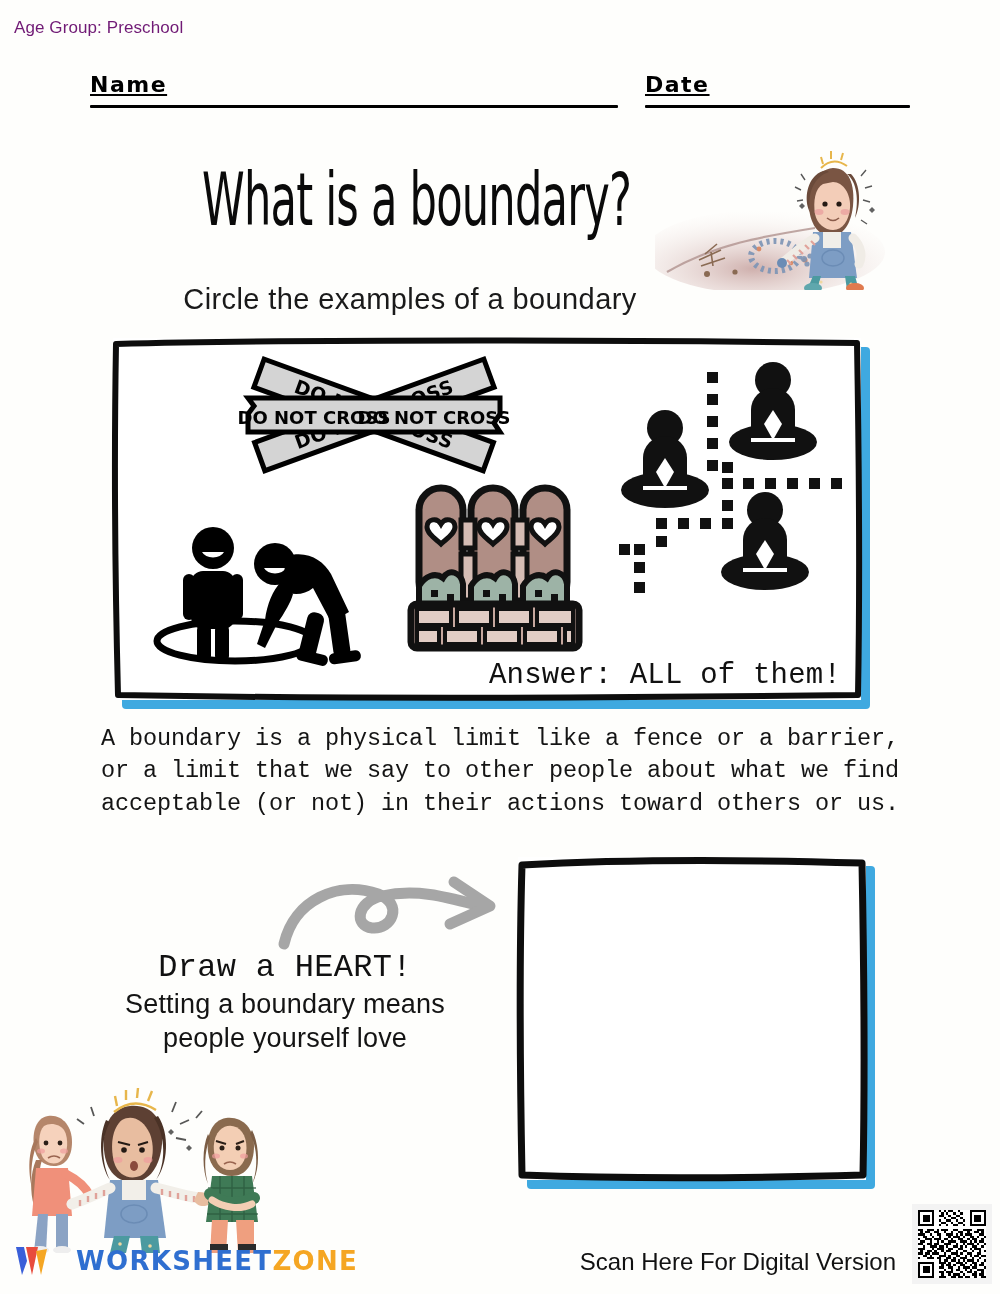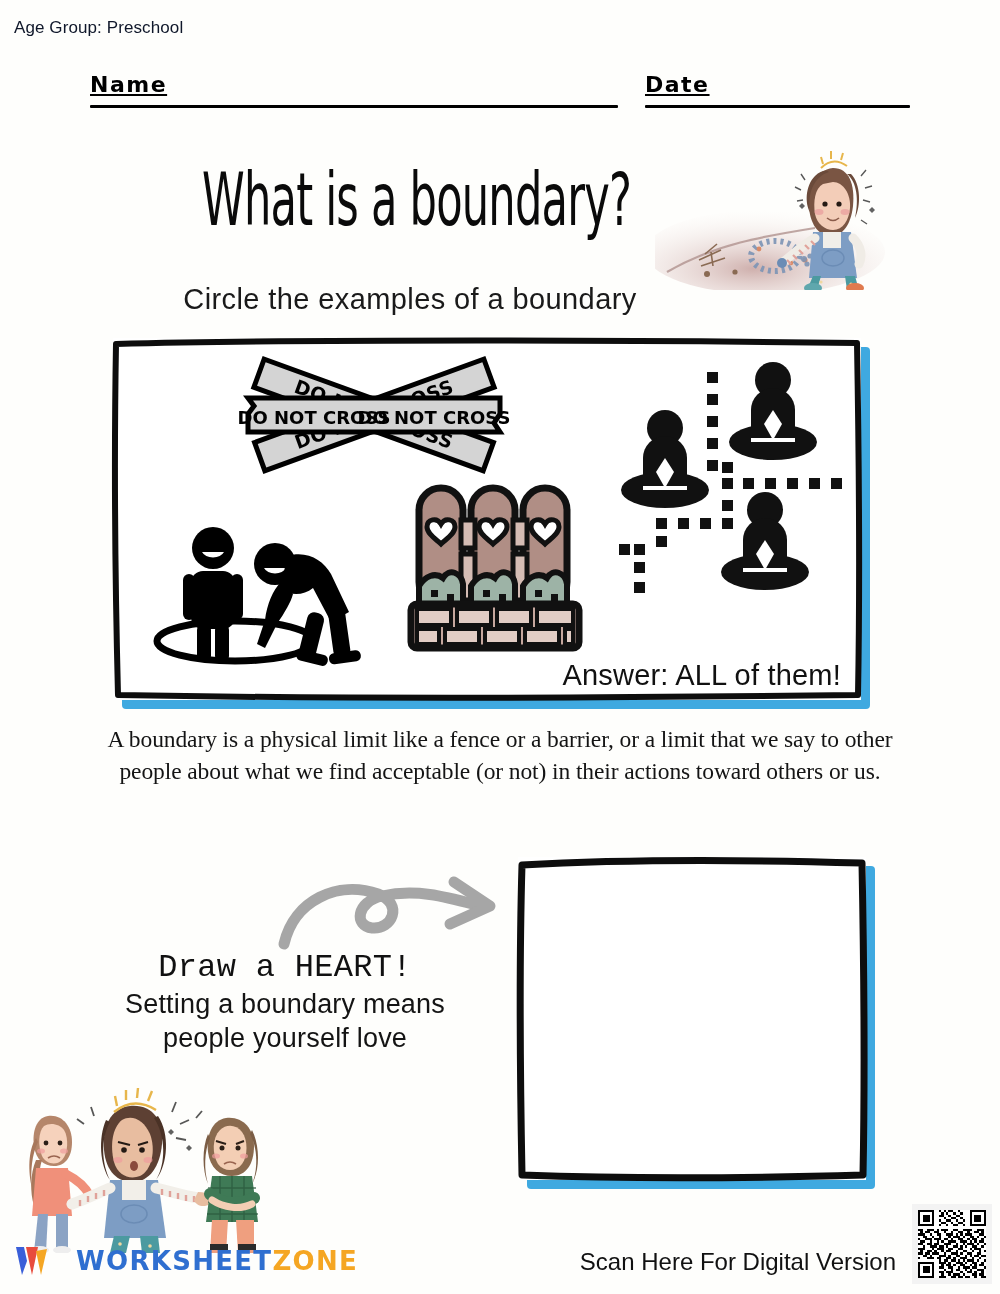--- a/index.html
+++ b/index.html
@@ -11,21 +11,21 @@
     font-family:"Liberation Sans", sans-serif;
     color:#111;
     position:relative;
     overflow:hidden;
   }
   .page { position:absolute; inset:0; }
 
   
   .age-group {
     position:absolute; left:14px; top:18px;
-    font-size:17px; color:#0f172a; letter-spacing:.1px;
+    font-size:17px; color:#701a75; letter-spacing:.1px;
   }
   .field { position:absolute; }
   .field .label {
     font-family:"DejaVu Sans", sans-serif;
     font-weight:700; font-size:22px; letter-spacing:1.5px;
     color:#000; line-height:1;text-decoration:underline;
   }
   .field .rule {
     height:3px; background:#000; margin-top:9px; border-radius:1px;
   }
@@ -62,29 +62,29 @@
   .sketchbox .frame {
     position:absolute; inset:0; background:#fff;
   }
   .sketchbox svg { position:absolute; inset:0; width:100%; height:100%; overflow:visible; }
 
   #examples-box { left:113px; top:338px; width:748px; height:362px; }
   #draw-box     { left:518px; top:857px; width:348px; height:323px; }
 
   .answer {
     position:absolute; right:20px; bottom:8px;
-    font-family:Liberation Sans, sans-serif;
+    font-family:Liberation Mono, monospace;
     font-size:29px; color:#111; letter-spacing:.2px; white-space:nowrap;
   }
 
   
   .definition {
     position:absolute; left:100px; top:723px; width:800px;
     text-align:center;
-    font-family:Liberation Serif, serif;
+    font-family:Liberation Mono, monospace;
     font-size:23.5px; line-height:1.38; color:#141414;
     letter-spacing:-.1px;
   }
 
   
   #heart-prompt { position:absolute; left:70px; top:950px; width:430px; text-align:center; }
   #heart-prompt .headline {
     font-family:Liberation Mono, monospace;
     font-size:32px; color:#111; letter-spacing:.3px; line-height:1.15;
   }

